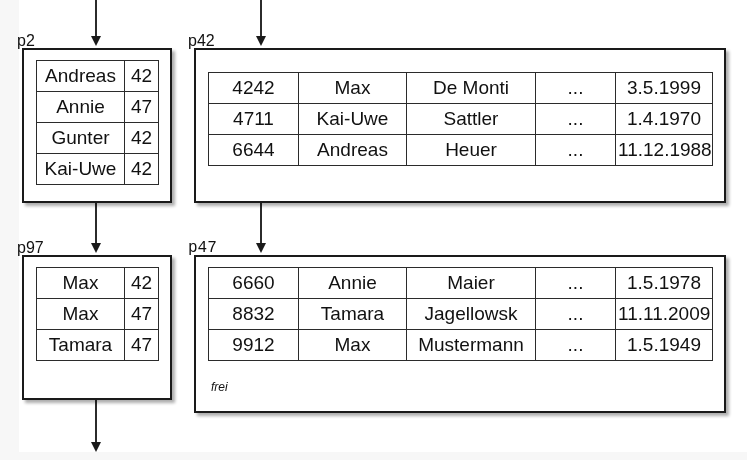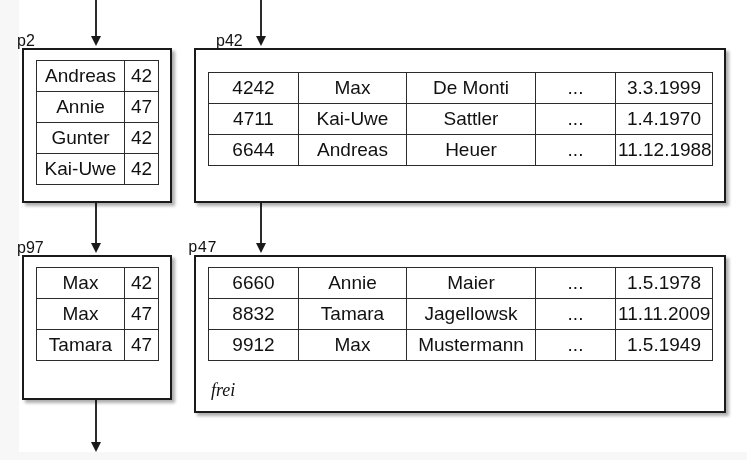--- a/index.html
+++ b/index.html
@@ -63,23 +63,23 @@
     color: #111111;
     height: 30px;
     padding: 0 2px;
     font-family: "Liberation Sans", sans-serif;
     white-space: nowrap;
     overflow: hidden;
   }
   .frei {
     position: absolute;
     font-style: italic;
-    font-size: 18px;
+    font-size: 12px;
     color: #111111;
-    font-family: Liberation Serif, serif;
+    font-family: Liberation Sans, sans-serif;
   }
 
   
   .arrow {
     position: absolute;
   }
   .arrow .shaft {
     position: absolute;
     left: 4px;
     top: 0;
@@ -149,37 +149,37 @@
         <td>Gunter</td>
         <td>42</td>
       </tr>
       <tr>
         <td>Kai-Uwe</td>
         <td>42</td>
       </tr>
     </tbody>
   </table>
 
-  <div class="page-label" style="left:188px; top:33px;margin-left:28px;">p42</div>
+  <div class="page-label" style="left:188px; top:33px;">p42</div>
   <div class="page-box" style="left:194px; top:48px; width:532px; height:155px;"></div>
   <table class="tbl" style="left:208px; top:60px; width:504px;margin-top:12px;">
     <colgroup>
       <col style="width:90px">
         <col style="width:108px">
         <col style="width:129px">
         <col style="width:80px">
         <col style="width:97px">
     </colgroup>
     <tbody>
       <tr>
         <td>4242</td>
         <td>Max</td>
         <td>De Monti</td>
         <td>...</td>
-        <td>3.3.1999</td>
+        <td>3.5.1999</td>
       </tr>
       <tr>
         <td>4711</td>
         <td>Kai-Uwe</td>
         <td>Sattler</td>
         <td>...</td>
         <td>1.4.1970</td>
       </tr>
       <tr>
         <td>6644</td>

